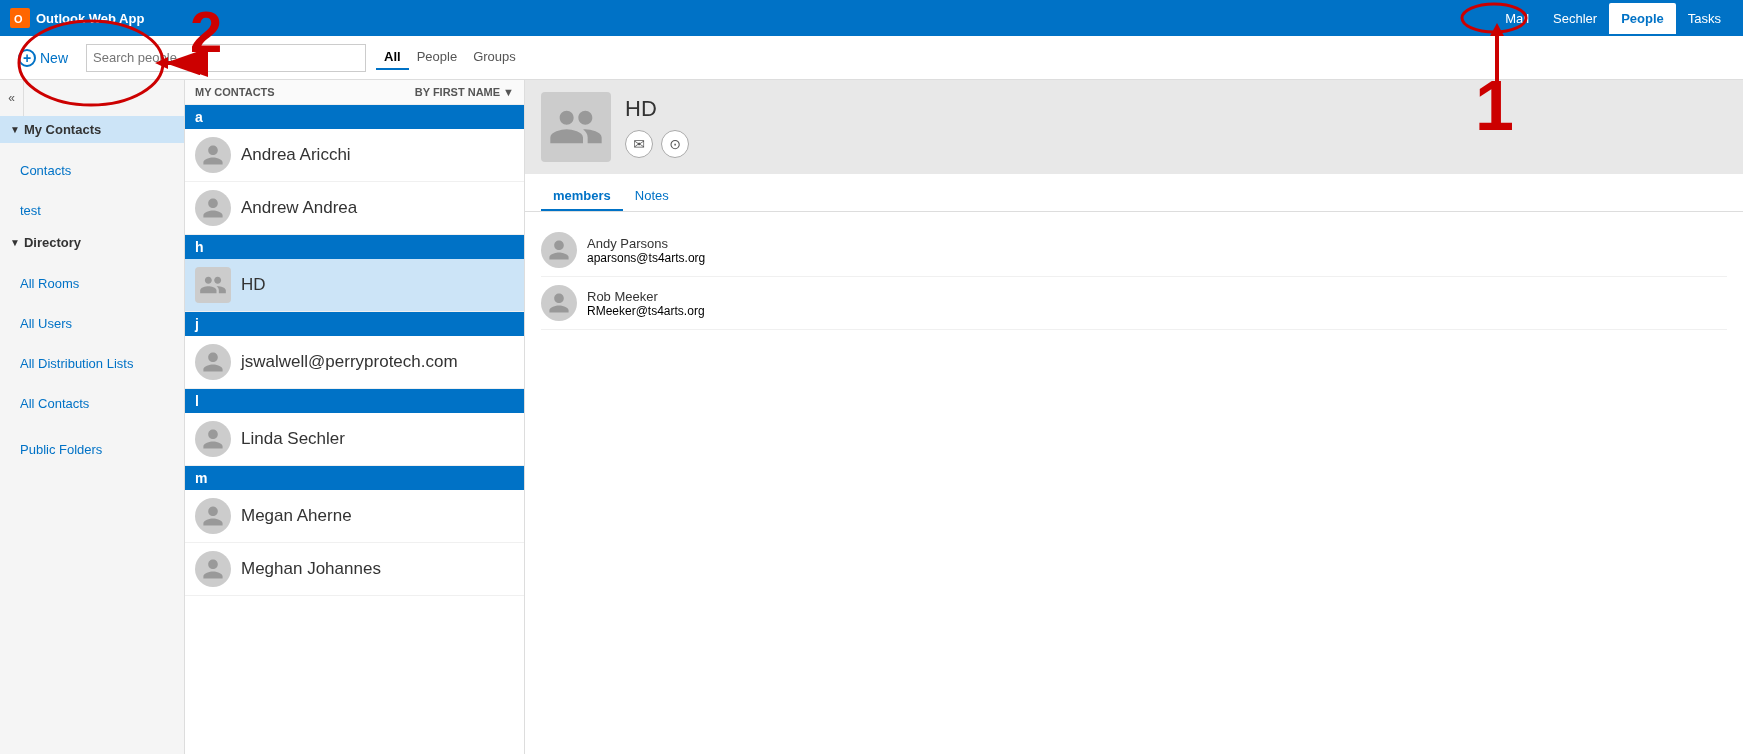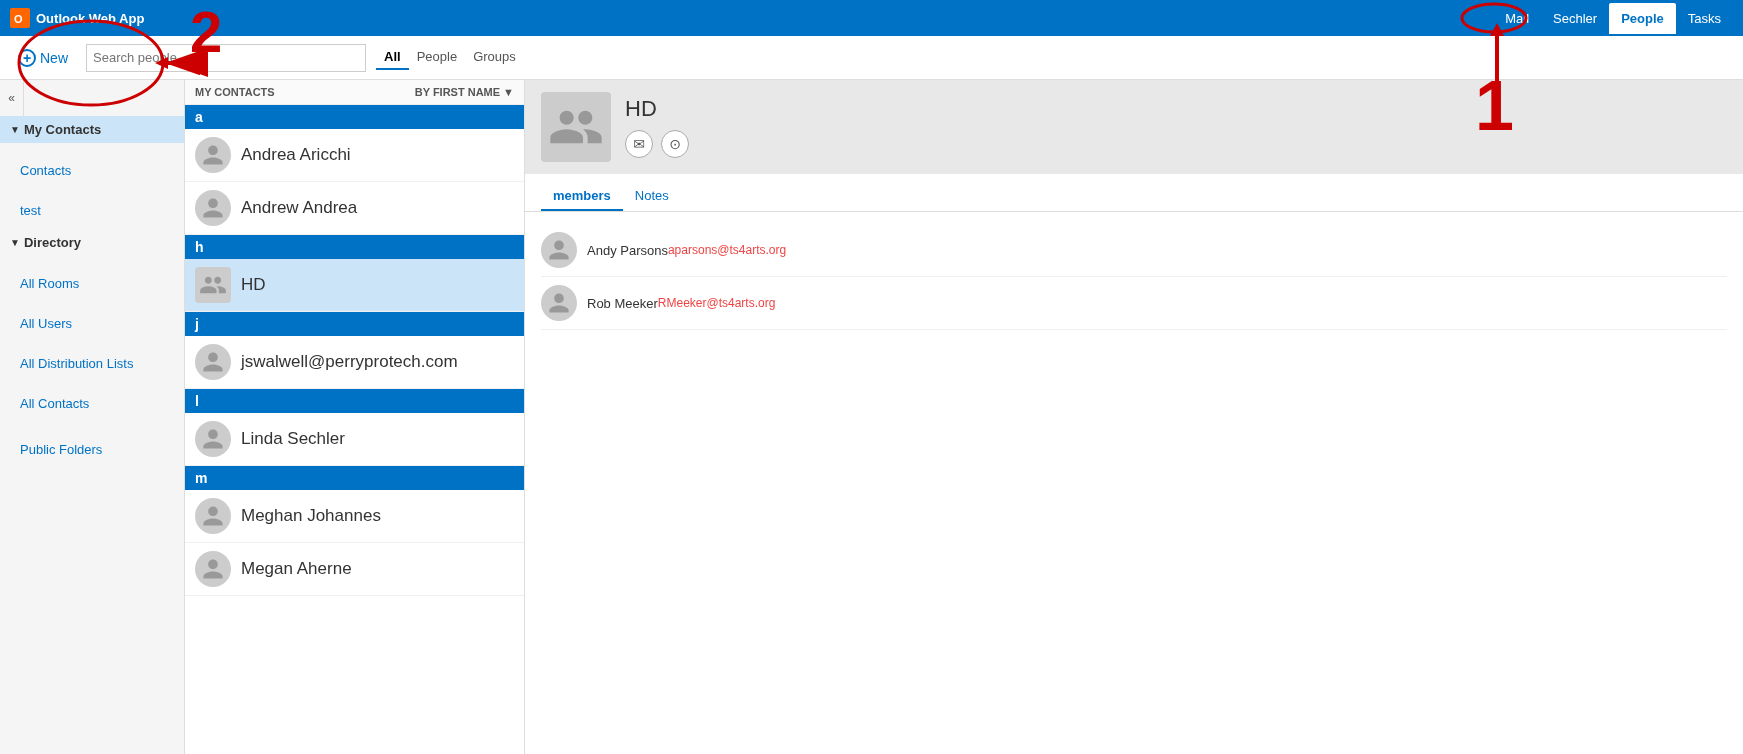--- a/index.html
+++ b/index.html
@@ -189,23 +189,23 @@
     .detail-body { padding: 12px 16px; overflow-y: auto; flex: 1; }
     .member-row {
       display: flex; align-items: center; gap: 10px;
       padding: 8px 0; border-bottom: 1px solid #f0f0f0;
     }
     .member-avatar {
       width: 36px; height: 36px; background: #ccc; border-radius: 50%;
       display: flex; align-items: center; justify-content: center; flex-shrink: 0;
     }
     .member-avatar svg { width: 24px; height: 24px; fill: #999; }
-    .member-info { display: flex; flex-direction: row; }
+    .member-info { display: flex; flex-direction: column; }
     .member-name { font-size: 13px; color: #333; font-weight: 500; }
-    .member-email { font-size: 12px; color: #ef4444; text-align: center; }
+    .member-email { font-size: 12px; color: #000000; text-align: center; }
 
     
     .annotation-container {
       position: fixed; top: 0; left: 0; width: 1743px; height: 754px;
       pointer-events: none; z-index: 999;
     }
   </style>
 </head>
 <body>
 
@@ -323,29 +323,29 @@
         <span class="contact-name">Linda Sechler</span>
       </div>
 
       <div class="letter-header">m</div>
       <div class="contact-row">
         <div class="contact-avatar">
           <svg viewBox="0 0 24 24">
               <path d="M12 12c2.7 0 4.8-2.1 4.8-4.8S14.7 2.4 12 2.4 7.2 4.5 7.2 7.2 9.3 12 12 12zm0 2.4c-3.2 0-9.6 1.6-9.6 4.8v2.4h19.2v-2.4c0-3.2-6.4-4.8-9.6-4.8z"></path>
             </svg>
         </div>
+        <span class="contact-name">Megan Aherne</span>
+      </div>
+      <div class="contact-row">
+        <div class="contact-avatar">
+          <svg viewBox="0 0 24 24">
+              <path d="M12 12c2.7 0 4.8-2.1 4.8-4.8S14.7 2.4 12 2.4 7.2 4.5 7.2 7.2 9.3 12 12 12zm0 2.4c-3.2 0-9.6 1.6-9.6 4.8v2.4h19.2v-2.4c0-3.2-6.4-4.8-9.6-4.8z"></path>
+            </svg>
+        </div>
         <span class="contact-name">Meghan Johannes</span>
-      </div>
-      <div class="contact-row">
-        <div class="contact-avatar">
-          <svg viewBox="0 0 24 24">
-              <path d="M12 12c2.7 0 4.8-2.1 4.8-4.8S14.7 2.4 12 2.4 7.2 4.5 7.2 7.2 9.3 12 12 12zm0 2.4c-3.2 0-9.6 1.6-9.6 4.8v2.4h19.2v-2.4c0-3.2-6.4-4.8-9.6-4.8z"></path>
-            </svg>
-        </div>
-        <span class="contact-name">Megan Aherne</span>
       </div>
     </div>
   </div>
 
   <div id="detail-panel">
     <div class="detail-header">
       <div class="detail-group-avatar">
         <svg viewBox="0 0 24 24">
             <path d="M16 11c1.66 0 2.99-1.34 2.99-3S17.66 5 16 5c-1.66 0-3 1.34-3 3s1.34 3 3 3zm-8 0c1.66 0 2.99-1.34 2.99-3S9.66 5 8 5C6.34 5 5 6.34 5 8s1.34 3 3 3zm0 2c-2.33 0-7 1.17-7 3.5V19h14v-2.5c0-2.33-4.67-3.5-7-3.5zm8 0c-.29 0-.62.02-.97.05 1.16.84 1.97 1.97 1.97 3.45V19h6v-2.5c0-2.33-4.67-3.5-7-3.5z"></path>
           </svg>

